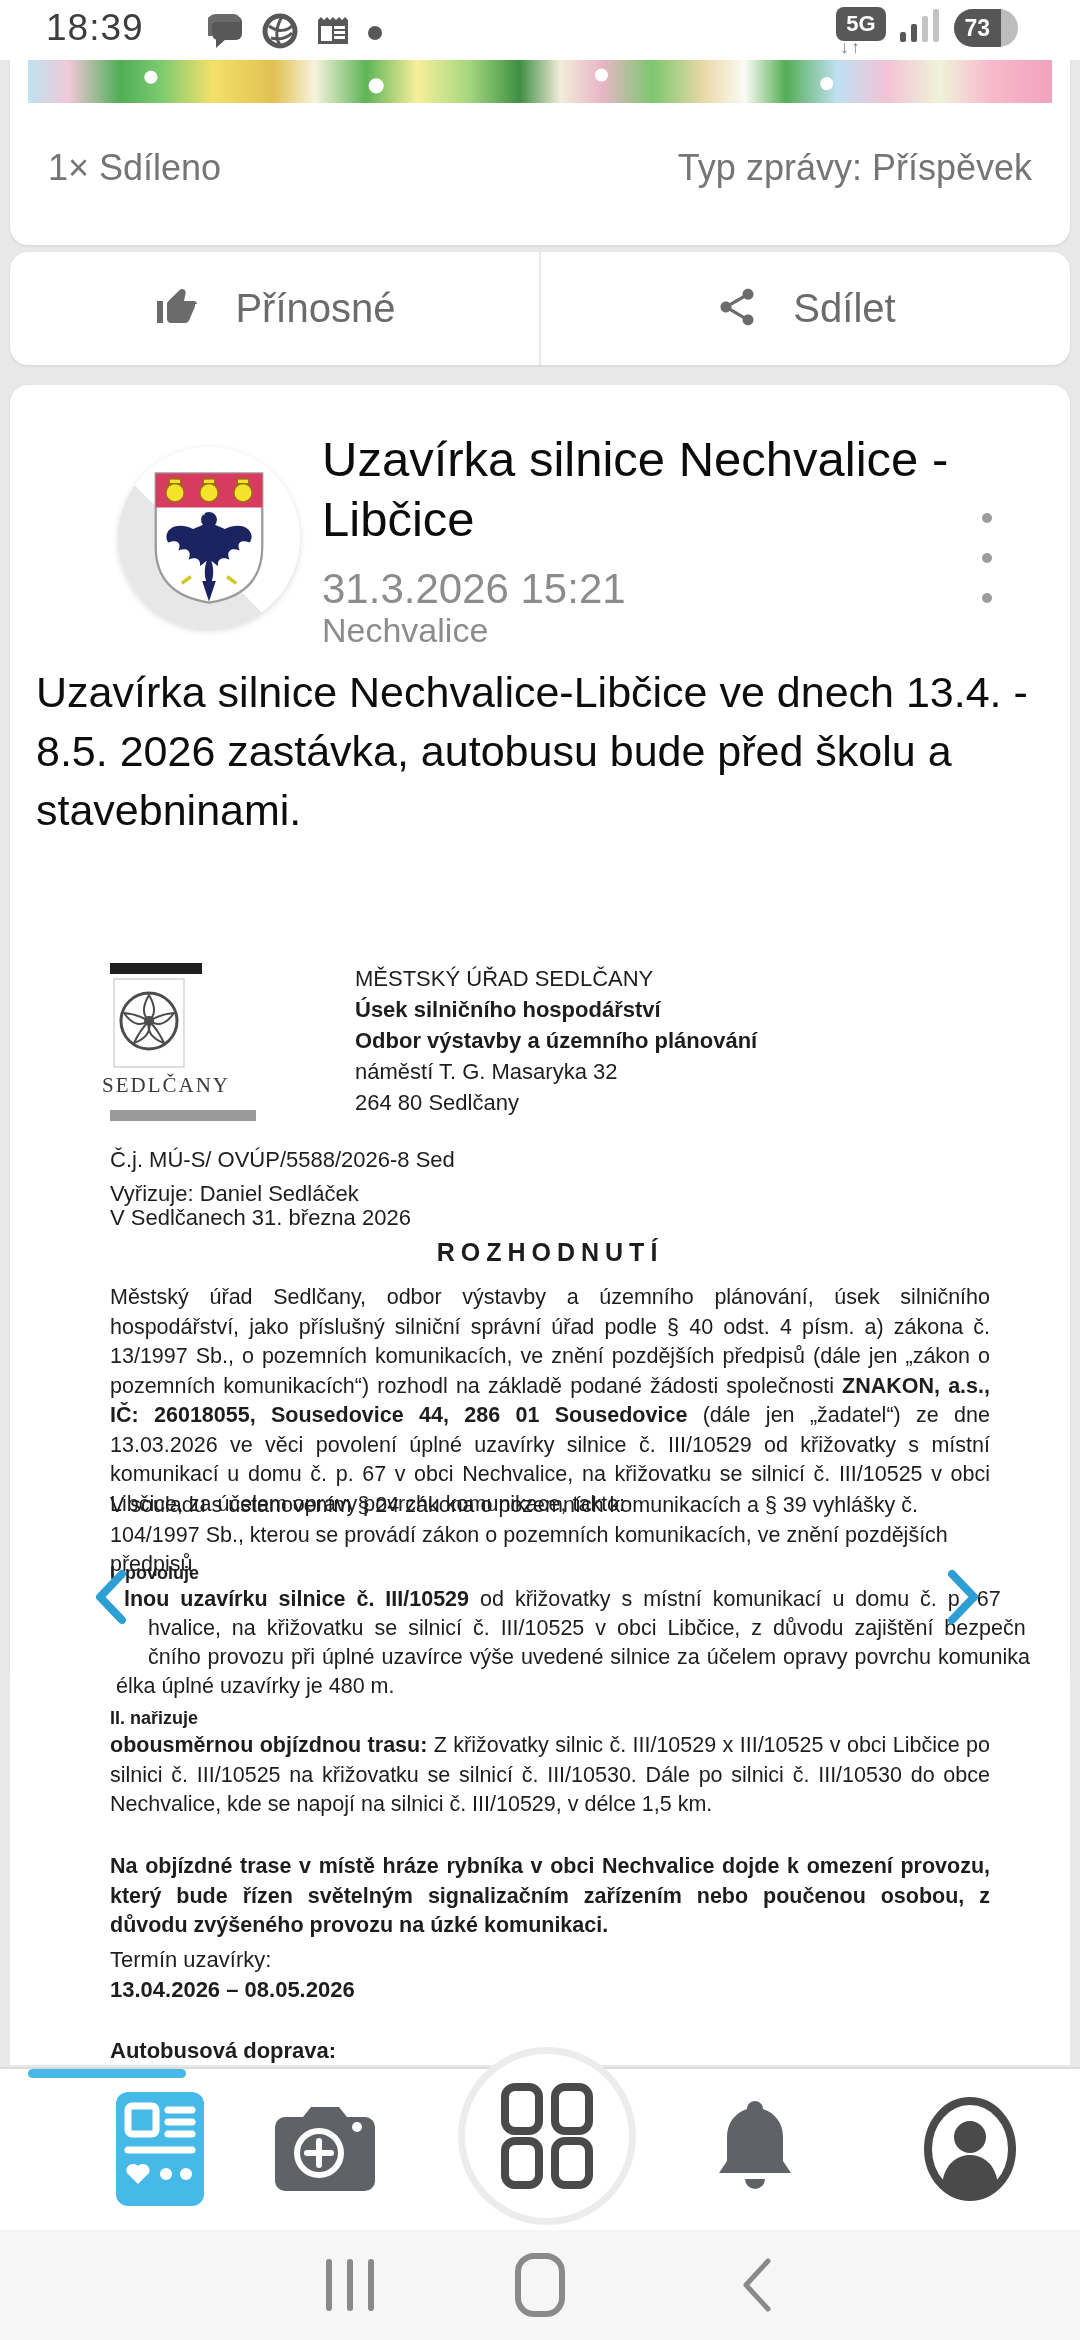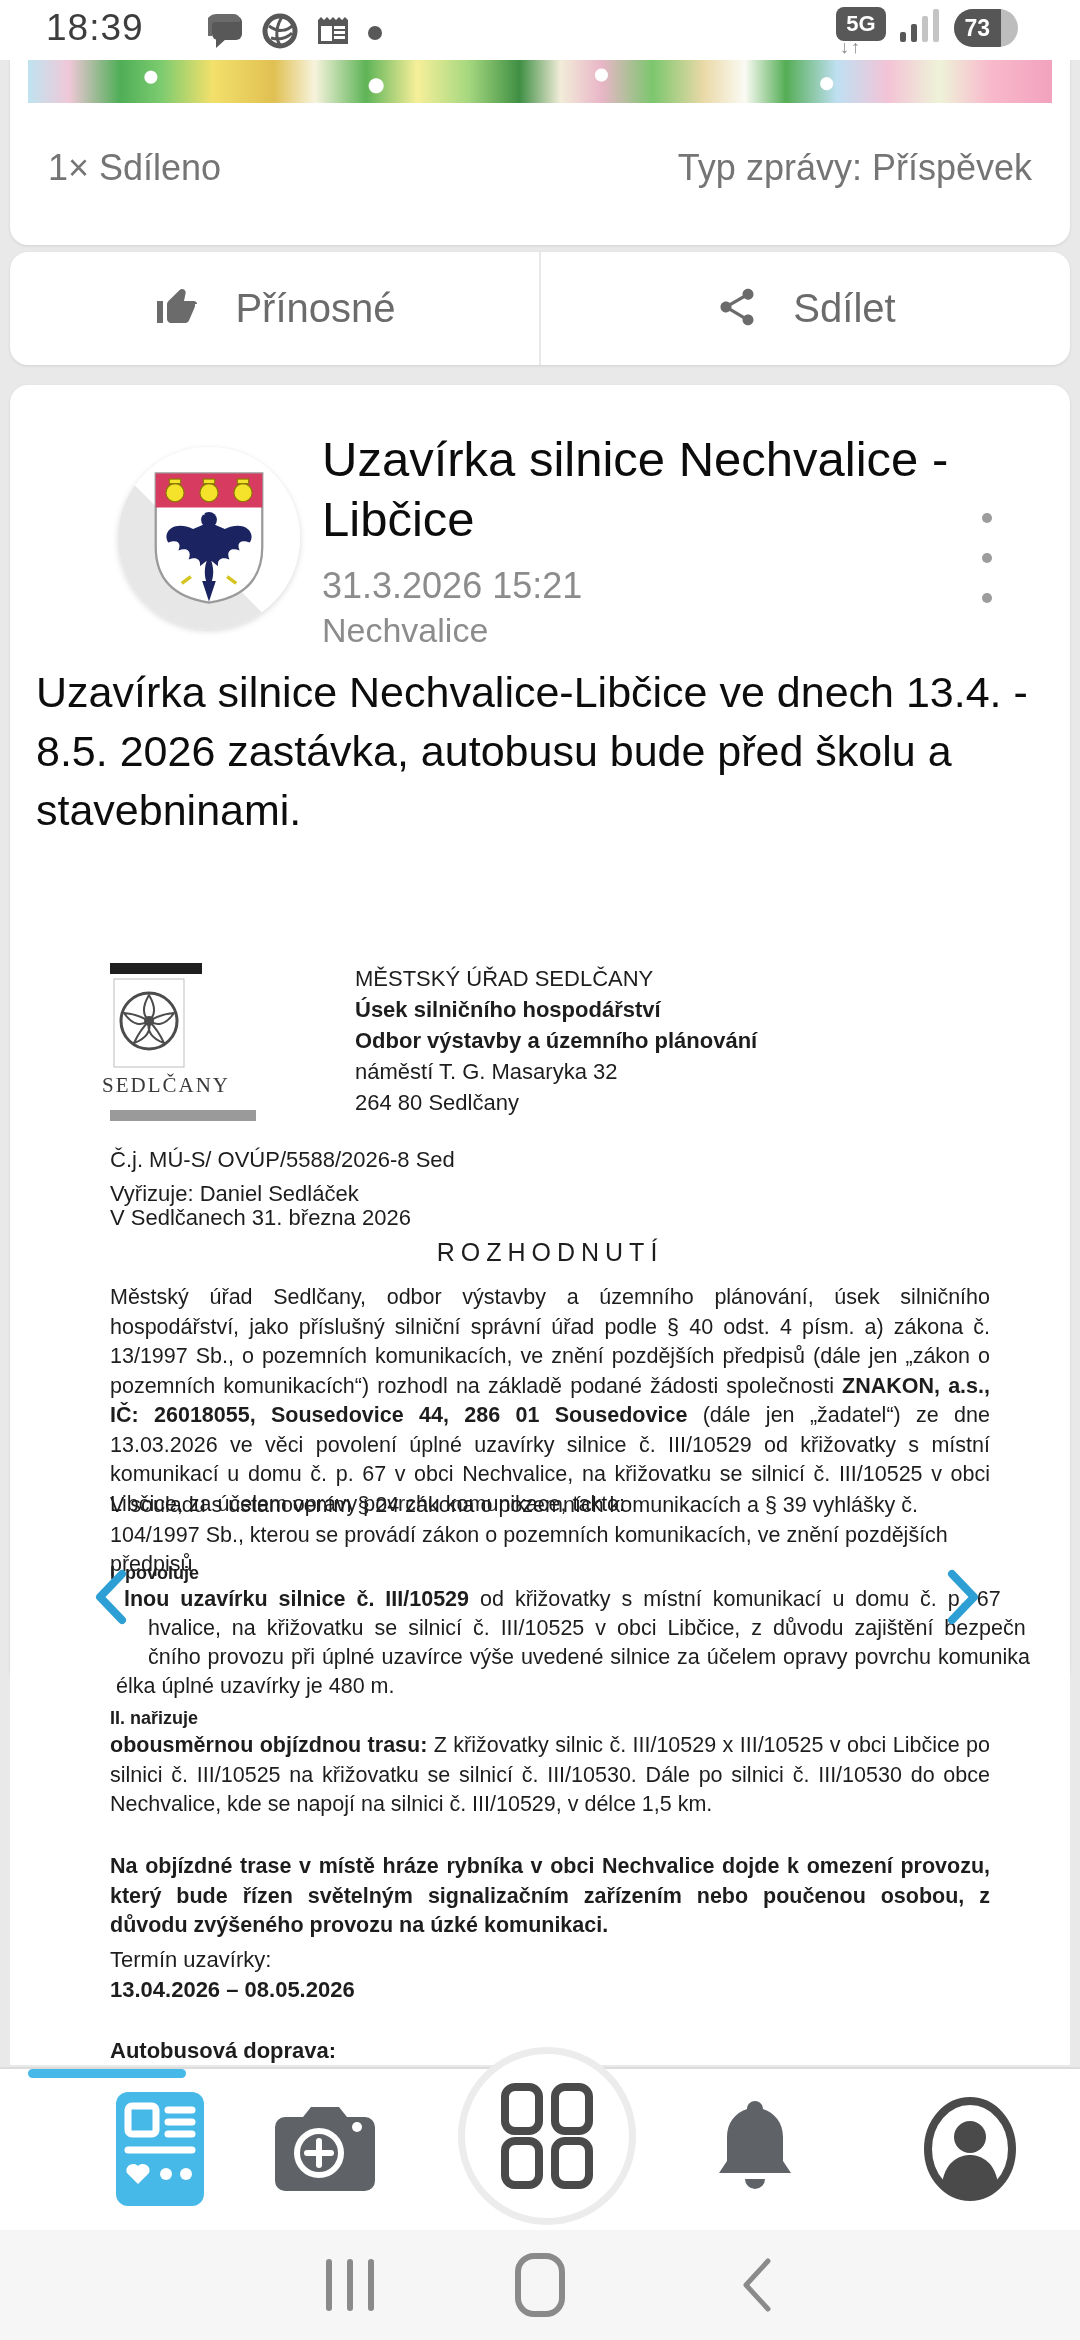--- a/index.html
+++ b/index.html
@@ -36,36 +36,36 @@
   .action-btn span.lbl{font-size:40px;color:#6b6b6b;}
   .action-divider{width:2px;background:#e8e8e8;}
 
   .card-post{top:385px;height:1300px;}
   .avatar{position:absolute;left:108px;top:62px;width:182px;height:182px;border-radius:50%;
     background:linear-gradient(225deg,#ffffff 56%,#e7e7e7 56%);box-shadow:0 2px 6px rgba(0,0,0,.15);
     display:flex;align-items:center;justify-content:center;}
   .kebab{position:absolute;right:78px;top:128px;display:flex;flex-direction:column;gap:30px;cursor:pointer;}
   .kebab i{width:10px;height:10px;border-radius:50%;background:#9c9c9c;}
   .post-title{position:absolute;left:312px;top:44px;width:650px;font-size:49px;line-height:60px;color:#0c0c0c;}
-  .post-date{position:absolute;left:312px;top:180px;font-size:36px;color:#8c8c8c;}
+  .post-date{position:absolute;left:312px;top:180px;font-size:42px;color:#8c8c8c;}
   .post-loc{position:absolute;left:312px;top:226px;font-size:34px;color:#8c8c8c;}
   .post-body{position:absolute;left:26px;top:278px;width:1024px;font-size:43px;line-height:59px;color:#0d0d0d;}
 
   
   .doc{position:absolute;left:0;top:520px;width:1060px;height:1160px;background:#fff;overflow:hidden;}
   .doc *{color:#1d1d1d;}
   .doc .abs{position:absolute;}
   .bar-black{left:100px;top:58px;width:92px;height:11px;background:#1f1f1f;}
   .bar-gray{left:100px;top:205px;width:146px;height:11px;background:#9a9a9a;}
   .logo-caption{left:92px;top:168px;font-family:"Liberation Serif",serif;font-size:21px;letter-spacing:2px;color:#3a3a3a;}
   .addr{left:345px;top:58px;font-size:22px;line-height:31px;}
   .addr .b{font-weight:bold;}
   .refblock{left:100px;top:238px;font-size:22px;line-height:34px;}
   .placedate{left:100px;top:300px;font-size:22px;}
-  .doc-heading{left:100px;top:333px;width:880px;text-align:center;font-size:25px;font-weight:normal;letter-spacing:6px;}
+  .doc-heading{left:100px;top:333px;width:880px;text-align:center;font-size:25px;font-weight:bold;letter-spacing:6px;}
   .para{left:100px;width:880px;font-size:21.5px;line-height:29.5px;text-align:justify;}
   .p1{top:378px;}
   .p2{top:586px;text-align:left;}
   .sec-head{left:100px;font-size:18px;font-weight:bold;margin-top:8px;}
   .s1h{top:650px;}
   .clipline{left:100px;width:882px;font-size:21.5px;white-space:nowrap;overflow:hidden;word-spacing:5px;}
   .l1{top:682px;padding-left:14px;}
   .l2{top:711px;padding-left:38px;}
   .l3{top:740px;padding-left:38px;word-spacing:1px;}
   .l4{top:769px;padding-left:6px;word-spacing:0;}

